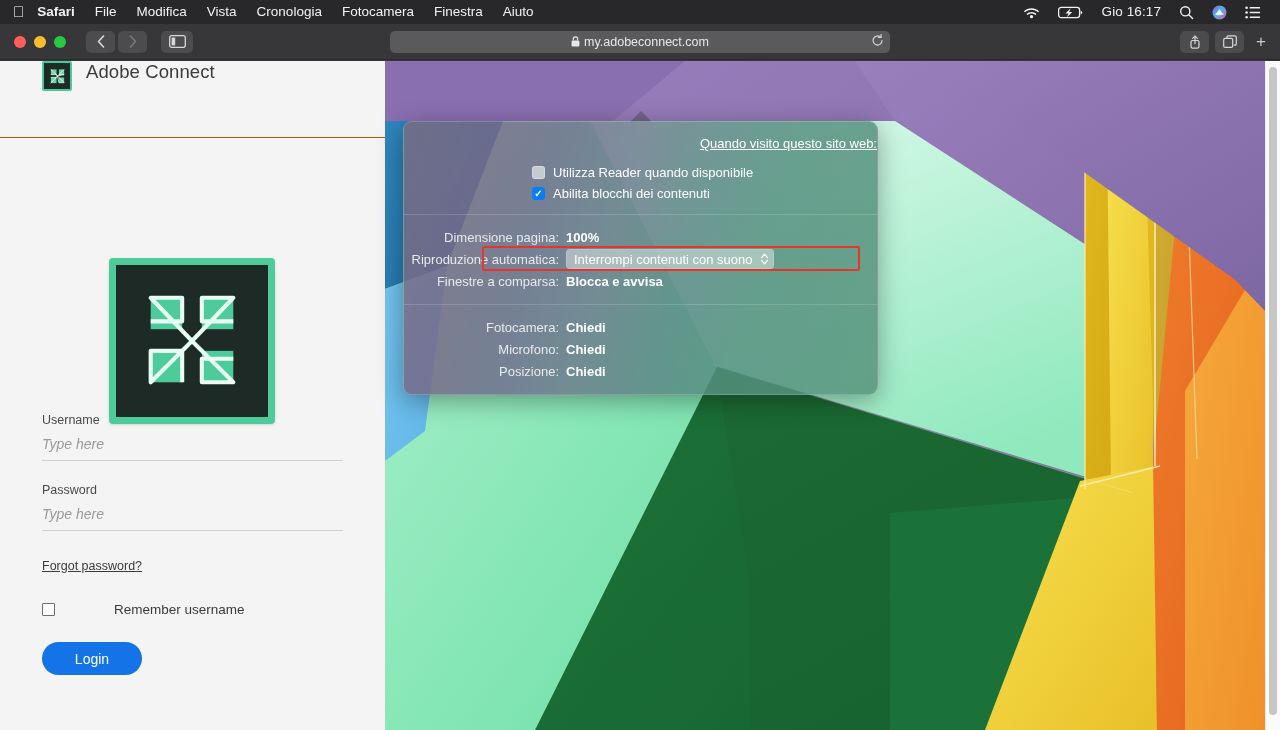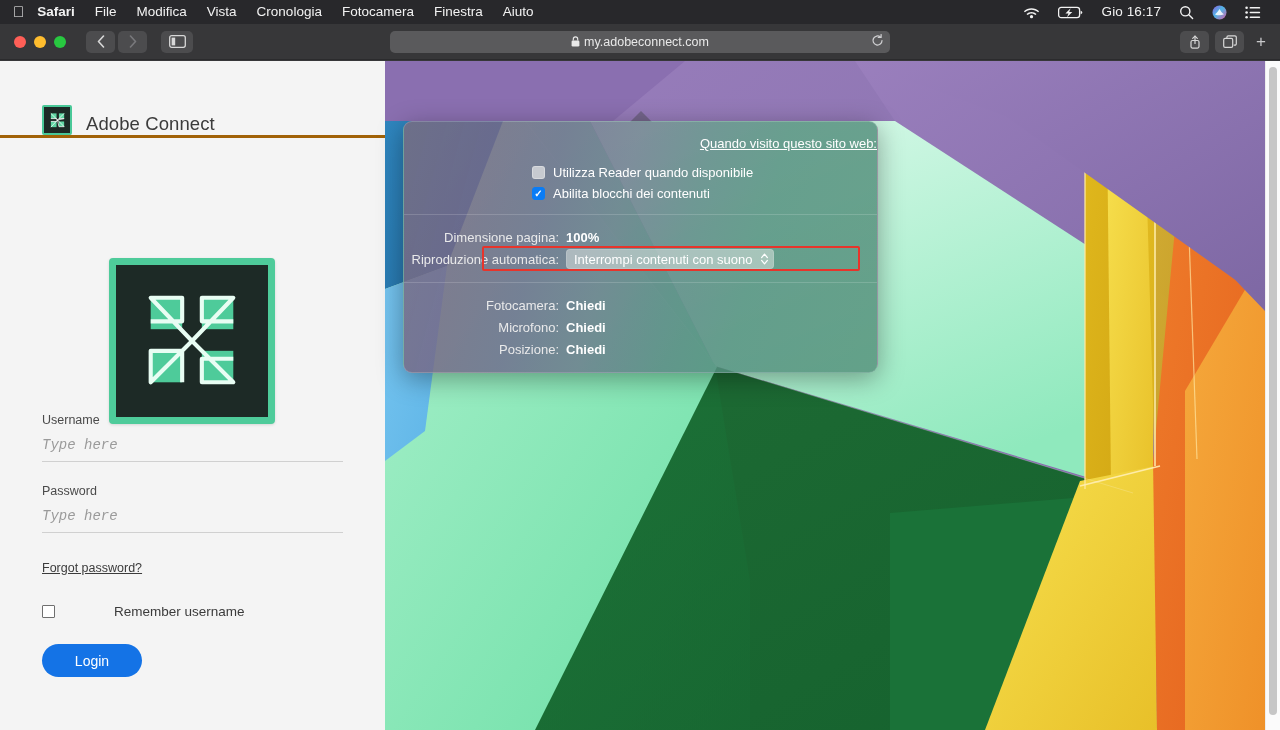--- a/index.html
+++ b/index.html
@@ -78,22 +78,22 @@
   
   .page {
     position: absolute; top: 37px; left: 0; width: 1280px; height: 669px;
     overflow: hidden;
   }
   .login-panel {
     position: absolute; left: 0; top: 0; width: 385px; height: 669px;
     background: #f4f4f4;
   }
   .lp-header {
-    height: 77px; display: flex; align-items: flex-end; padding-left: 42px;
-    border-bottom: 3px solid #a16207;
+    height: 77px; display: flex; align-items: flex-start; padding-left: 42px;
+    border-bottom: 1px solid #a16207;
   }
   .ac-logo-small {
     width: 30px; height: 30px; background: #1d2a26;
     border: 2px solid #49c898; border-radius: 2px;
     display: flex; align-items: center; justify-content: center;
     margin-right: 14px;
   }
   .lp-title { font-size: 18.5px; color: #3b3b3b; font-weight: 400; letter-spacing: .1px; }
 
   .ac-logo-big {
@@ -105,21 +105,21 @@
     display: flex; align-items: center; justify-content: center;
     box-shadow: 0 1px 3px rgba(0,0,0,.12);
   }
 
   .form { position: absolute; left: 42px; top: 352px; width: 301px; }
   .field { margin-bottom: 22px; }
   .field-label { font-size: 12.5px; color: #4a4a4a; margin-bottom: 8px; }
   .field-input {
     width: 301px; border: none; border-bottom: 1px solid #d0d0d0;
     background: transparent; outline: none;
-    font-size: 14px; font-family: Liberation Mono, monospace;
+    font-size: 14px; font-family: Liberation Sans, sans-serif;
     padding: 0 0 8px 0; color: #333;
   }
   .field-input::placeholder { color: #9a9a9a; font-style: italic; }
   .forgot {
     display: inline-block; font-size: 12.5px; color: #3b3b3b;
     text-decoration: underline; margin-top: 6px;
   }
   .remember { display: flex; align-items: center; margin-top: 28px; gap: 48px; }
   .cbox {
     width: 13px; height: 13px; border: 1px solid #6f6f6f;
@@ -555,20 +555,24 @@
                     <svg width="9" height="14" viewBox="0 0 9 14">
                       <polyline points="1.6,5.6 4.5,2.1 7.4,5.6" fill="none" stroke="#ffffff" stroke-width="1.25" stroke-linecap="round" stroke-linejoin="round"></polyline>
                       <polyline points="1.6,8.4 4.5,11.9 7.4,8.4" fill="none" stroke="#ffffff" stroke-width="1.25" stroke-linecap="round" stroke-linejoin="round"></polyline>
                     </svg>
                   </span>
                 </div>
               </div>
               <div class="hl-box"></div>
             </div>
 
+            <div class="pop-row">
+              <div class="pr-label">Finestre a comparsa:</div>
+              <div class="pr-value">Blocca e avvisa</div>
+            </div>
           </div>
         </div>
 
         <div class="pop-sec">
           <div class="pop-rows">
             <div class="pop-row">
               <div class="pr-label">Fotocamera:</div>
               <div class="pr-value">Chiedi</div>
             </div>
             <div class="pop-row">

